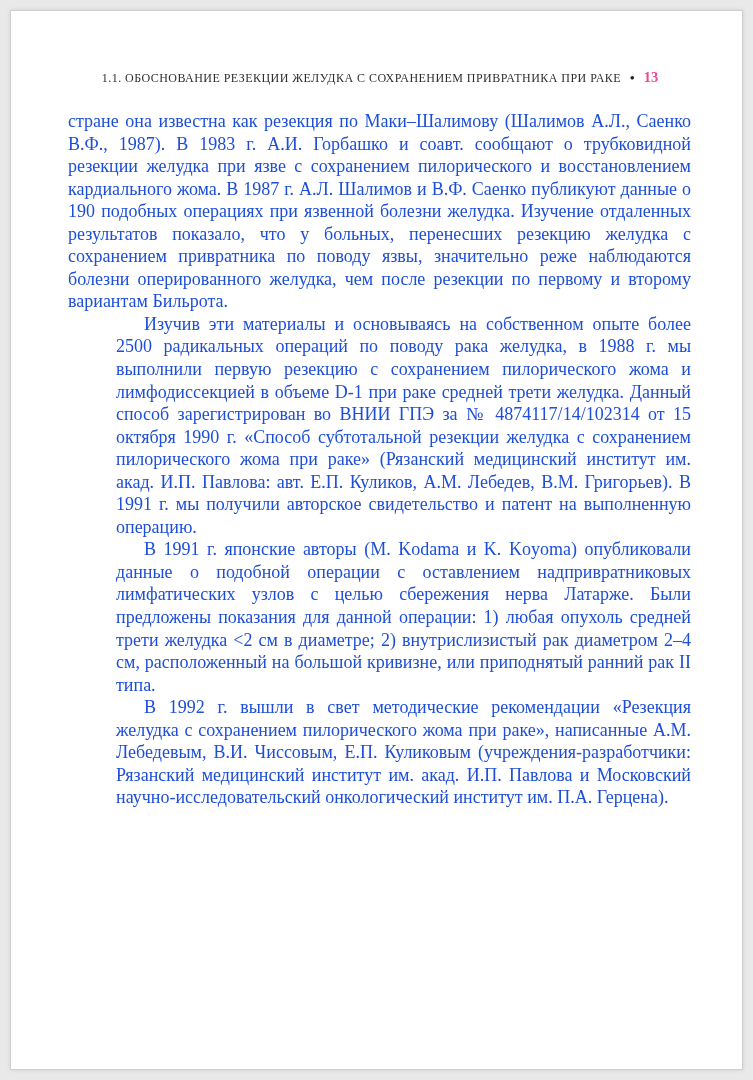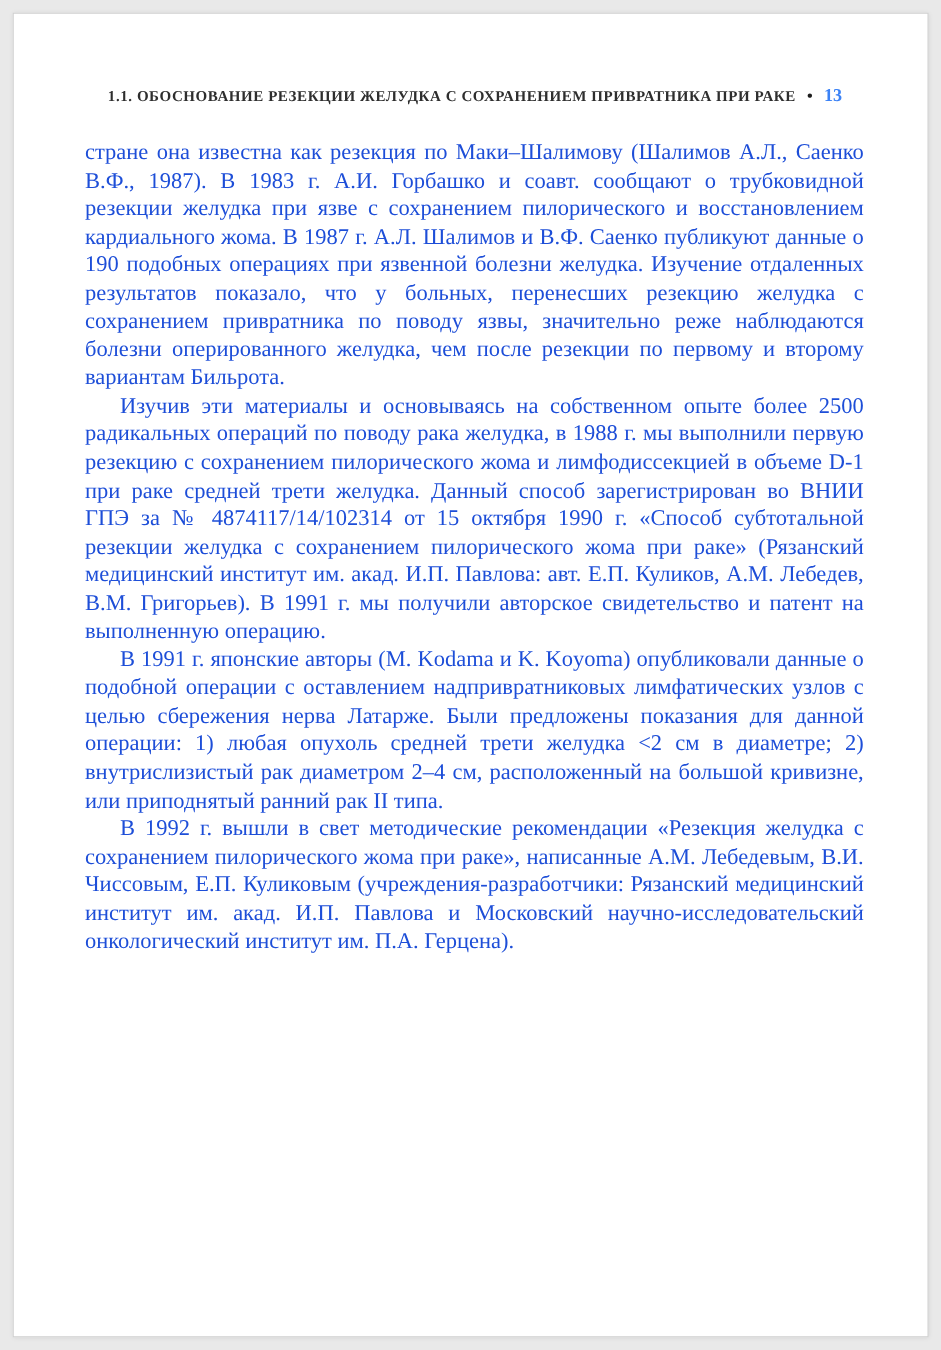--- a/index.html
+++ b/index.html
@@ -30,46 +30,47 @@
     display: flex;
     justify-content: center;
     align-items: baseline;
     gap: 9px;
     color: #2b2b2b;
     white-space: nowrap;
   }
   .rh-title {
     font-size: 12px;
     letter-spacing: 0.45px;
-    font-weight: bold;
+    font-weight: normal;
     color: #2e2e2e;
   }
   .rh-bullet {
     font-size: 13px;
     font-weight: bold;
     color: #1d1d1d;
   }
   .rh-page {
     font-size: 14.5px;
     font-weight: bold;
-    color: #3b82f6;
+    color: #ec4899;
   }
   .body-text {
     margin: 24px 51px 0 57px;
     font-size: 18px;
     line-height: 22.55px;
     text-align: justify;
     color: #1d4ed8;
   }
   .body-text p {
     margin: 0;
     padding: 0;
   }
   .body-text p.indent {
     text-indent: 28px;
+    margin-left: 48px;
   }
   .body-text p.no-indent {
     text-indent: 0;
   }
 </style>
 </head>
 <body>
 
 <div class="page">
 

